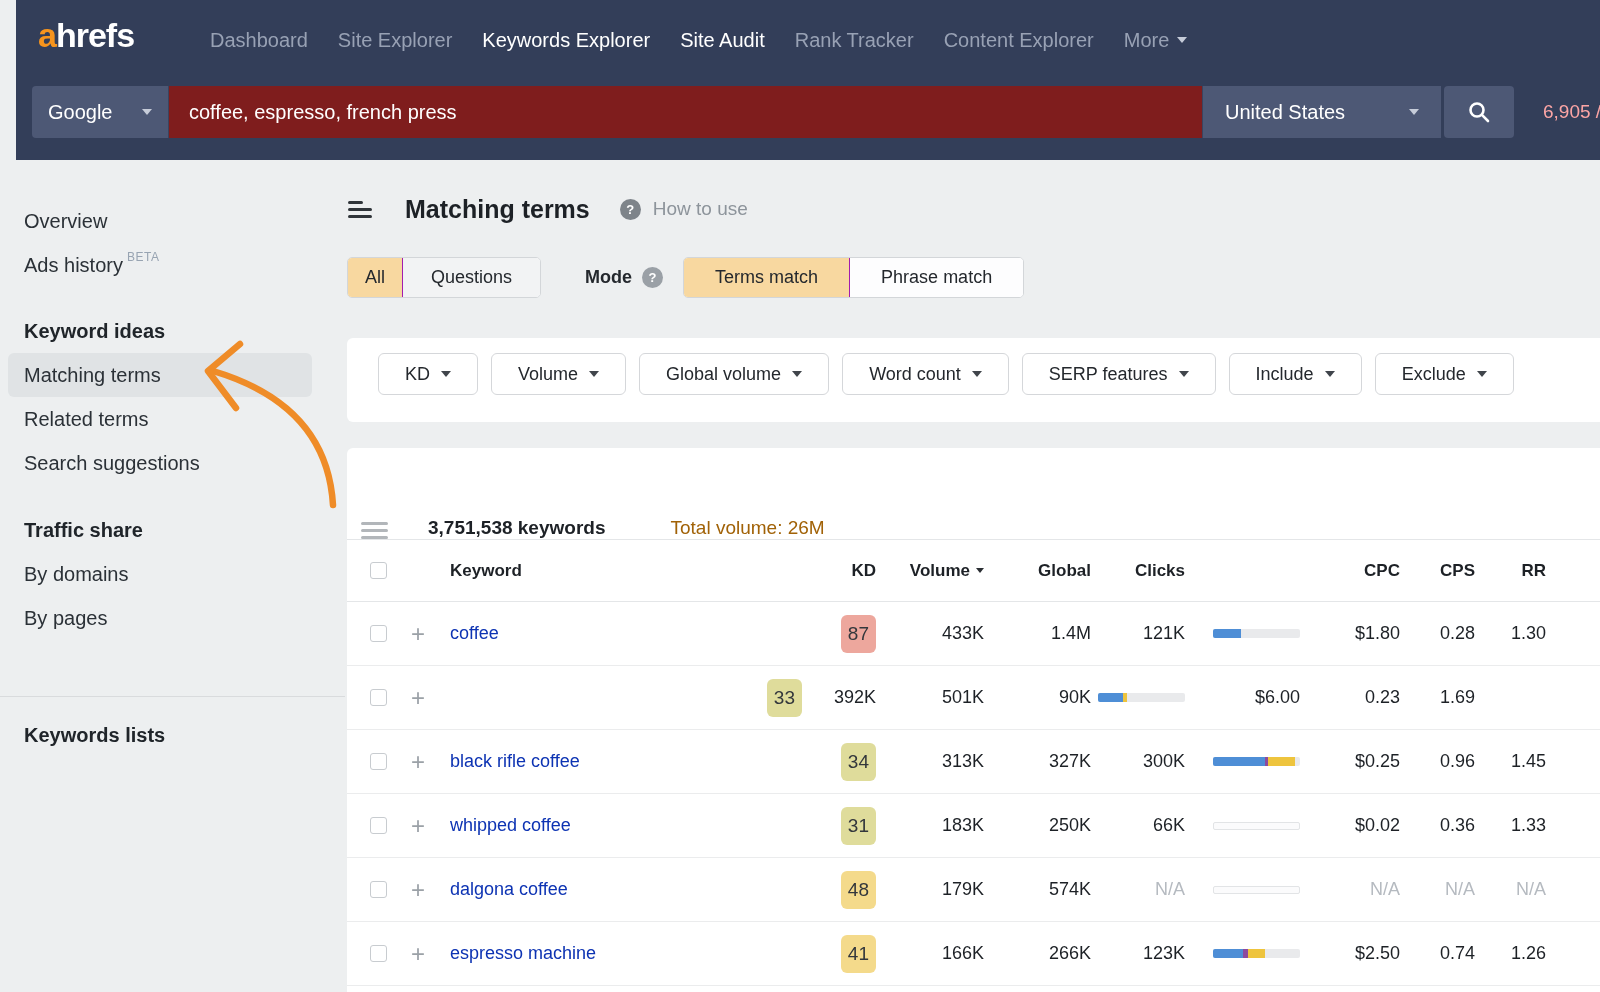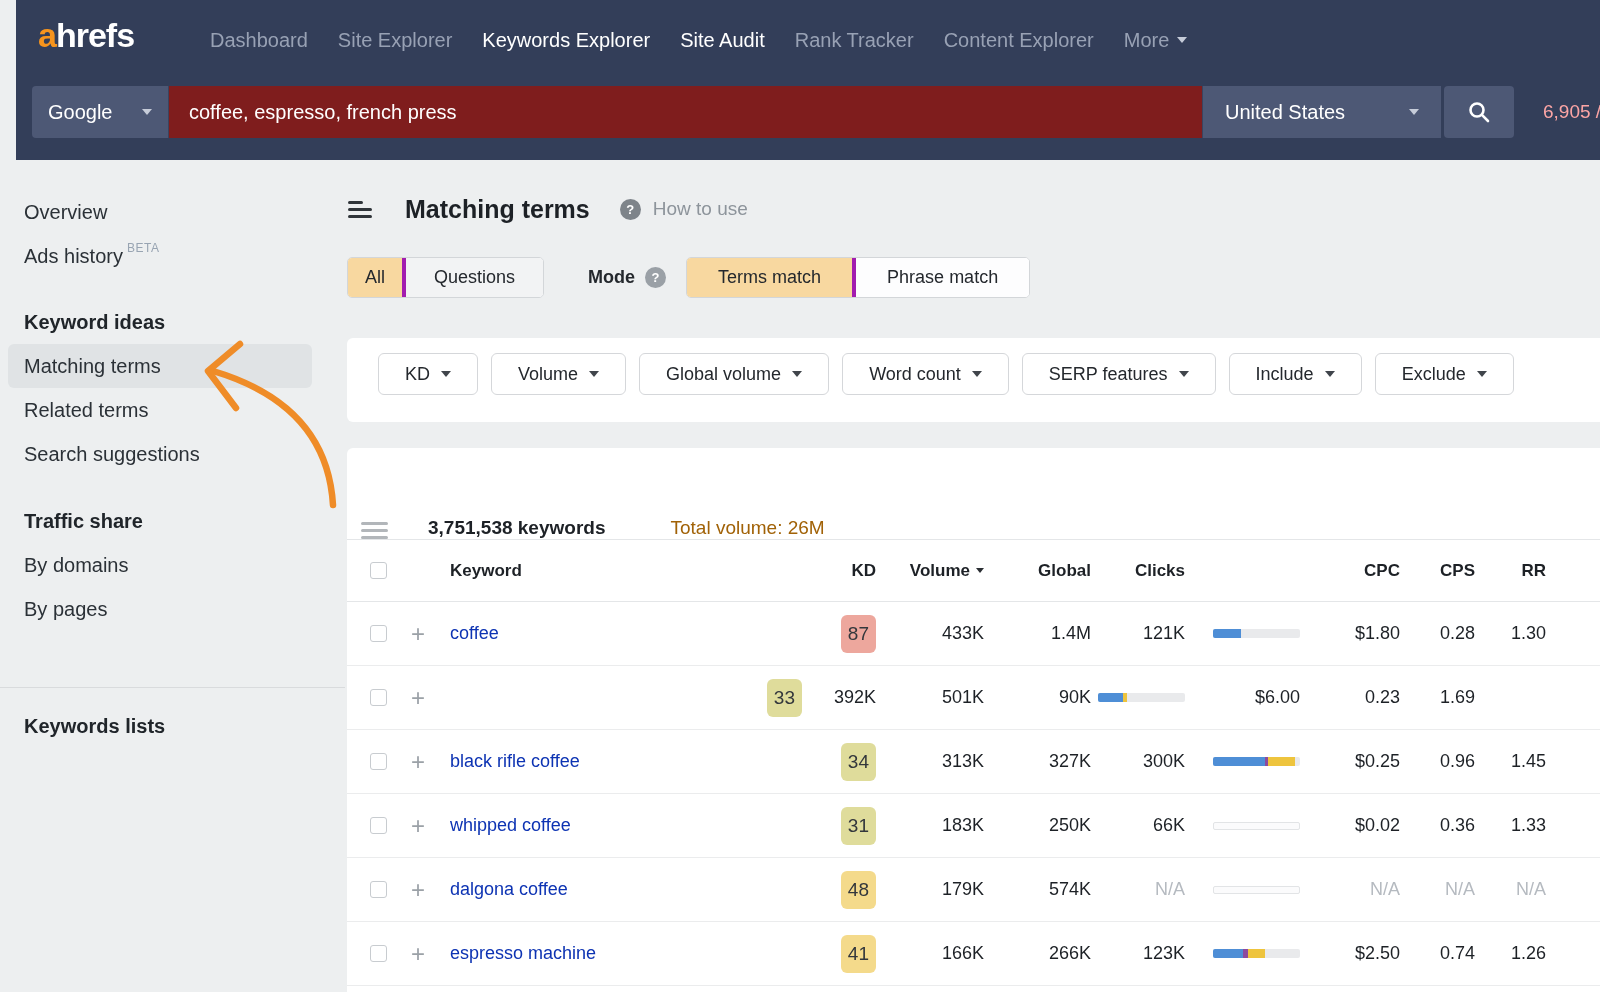--- a/index.html
+++ b/index.html
@@ -21,21 +21,21 @@
   .query{width:1033px;background:#7f1d1d;border:none;outline:none;color:#fff;font-size:20px;padding:0 20px;font-family:"Liberation Sans",sans-serif;}
   .country{width:238px;background:#4d5875;display:flex;align-items:center;justify-content:space-between;padding:0 22px;color:#fff;font-size:20px;cursor:pointer;gap:36px;}
   .search-btn{width:70px;margin-left:3px;background:#4d5875;border-radius:4px;display:flex;align-items:center;justify-content:center;cursor:pointer;}
   .quota{margin-left:29px;align-self:center;color:#fca5a5;font-size:19px;white-space:nowrap;}
 
   .caret{width:0;height:0;border-left:5px solid transparent;border-right:5px solid transparent;border-top:6px solid #40454b;flex:none;}
   .caret.lt{border-top-color:#c6ccd9;}
   .caret.sort{border-left-width:4px;border-right-width:4px;border-top-width:5px;border-top-color:#2a2e33;}
 
   
-  .sidebar{position:absolute;left:0;top:160px;width:345px;height:832px;background:#edeff0;padding-top:30px;}
+  .sidebar{position:absolute;left:0;top:160px;width:345px;height:832px;background:#edeff0;padding-top:39px;}
   .sb-item{height:44px;display:flex;align-items:center;padding-left:24px;font-size:20px;color:#2b3137;cursor:pointer;white-space:nowrap;}
   .sb-head{font-weight:bold;color:#20252a;cursor:default;}
   .sb-item.active{margin:0 33px 0 8px;padding-left:16px;background:#e0e3e5;border-radius:6px;}
   .beta{font-size:12px;color:#98a4b2;margin-left:4px;letter-spacing:.5px;position:relative;top:-8px;}
   .sb-gap22{height:22px;} .sb-gap23{height:23px;}
   .sb-divider{height:1px;background:#d9dbdd;margin-top:56px;}
   .sb-lists{margin-top:16px;}
 
   .arrow-svg{position:absolute;left:0;top:160px;pointer-events:none;z-index:5;}
 
@@ -46,21 +46,21 @@
   .toggle-icon i{display:block;height:3px;background:#30353a;border-radius:1.5px;}
   .toggle-icon i:nth-child(1){width:15px;} .toggle-icon i:nth-child(2),.toggle-icon i:nth-child(3){width:24px;}
   .page-title{margin-left:33px;font-size:25px;font-weight:bold;color:#1d2126;}
   .q-circle{width:21px;height:21px;border-radius:50%;background:#7e848a;color:#fff;font-size:13px;font-weight:bold;display:flex;align-items:center;justify-content:center;flex:none;cursor:pointer;}
   .head-q{margin-left:30px;}
   .help-text{margin-left:12px;font-size:19px;color:#8d949b;cursor:pointer;}
 
   .tabs-row{margin:25px 0 0 2px;display:flex;align-items:center;height:41px;}
   .seg{display:flex;height:41px;border:1px solid #d3d6d9;border-radius:5px;background:#fff;overflow:hidden;}
   .seg-item{display:flex;align-items:center;font-size:18px;color:#24282d;cursor:pointer;background:#fdfdfe;}
-  .seg-item + .seg-item{border-left:4px solid #a21caf;justify-content:center;}
+  .seg-item + .seg-item{border-left:1px solid #a21caf;justify-content:center;}
   .seg-item.sel{background:#f8d8a0;}
   .seg-item.gray{background:#f2f3f4;}
   .pad-s{padding:0 17px;} .pad-m{padding:0 28px;} .pad-l{padding:0 31px;}
   .mode-label{margin-left:44px;font-size:18px;font-weight:bold;color:#24282d;}
   .mode-q{margin-left:10px;background:#9aa0a6;}
   .seg-match{margin-left:20px;}
 
   .filter-card{margin:40px 0 0 2px;height:84px;background:#fff;border-radius:6px 0 0 6px;padding:15px 0 0 31px;display:flex;gap:13px;}
   .filter-btn{height:42px;padding:0 26px;background:#fff;border:1px solid #d5d7da;border-radius:6px;display:flex;align-items:center;gap:11px;font-size:18px;color:#24282d;cursor:pointer;white-space:nowrap;flex:none;}
 

